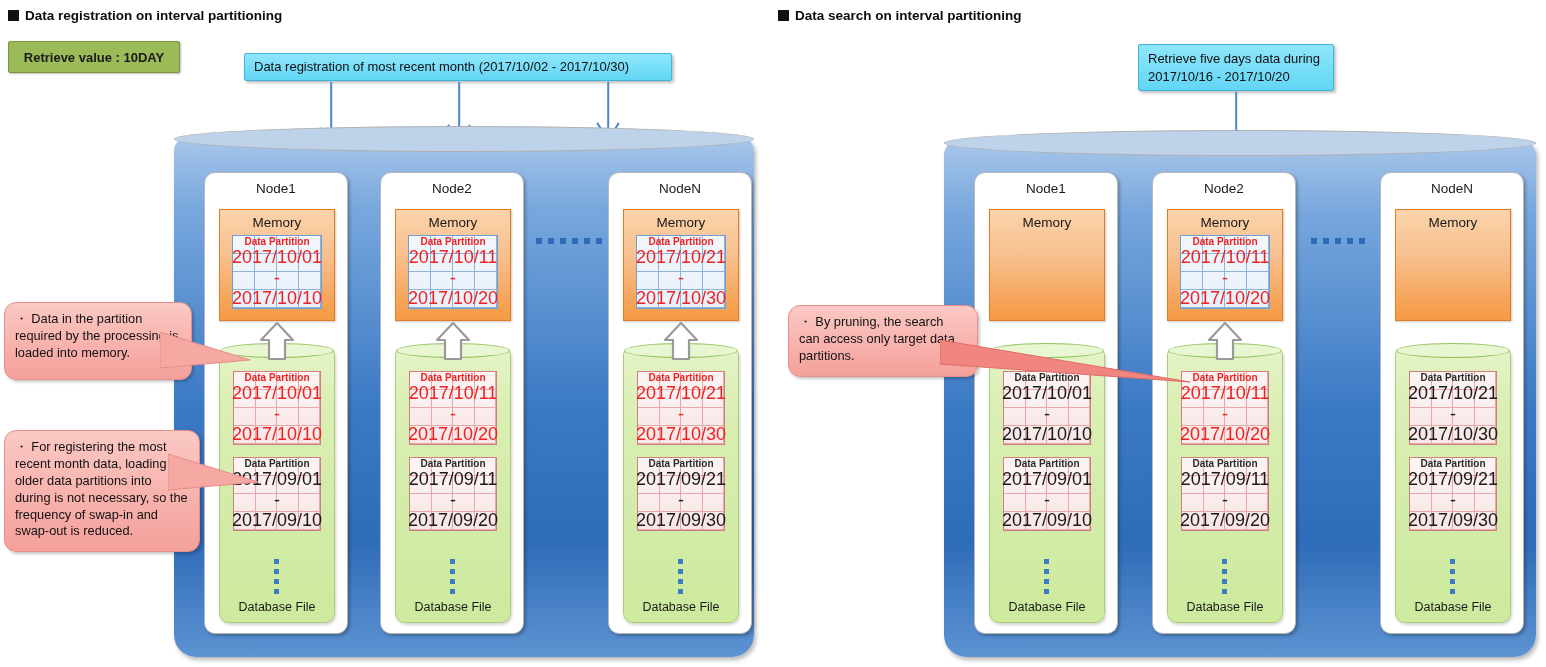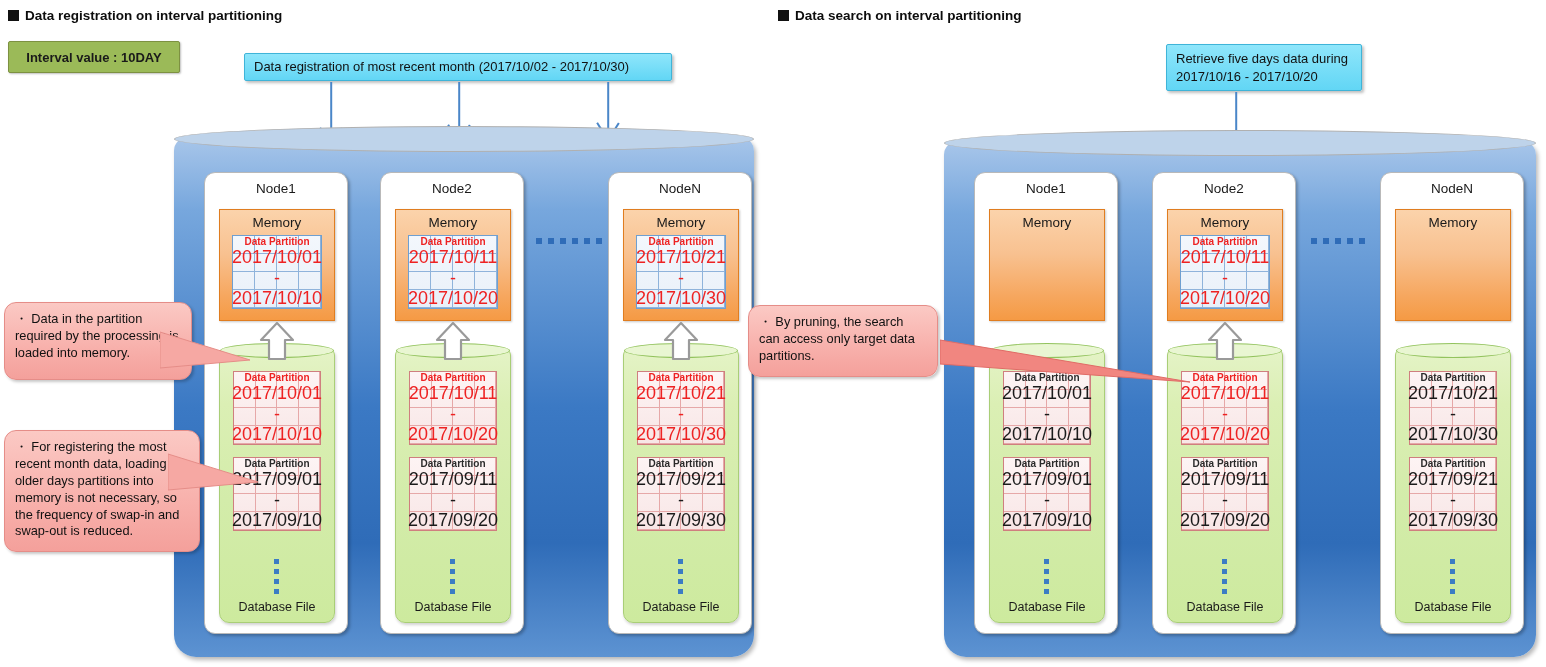--- a/index.html
+++ b/index.html
@@ -112,21 +112,21 @@
 </style>
 </head>
 <body>
 
 <div class="abs sec-head" style="left:8px;top:8px;">
   <span class="sq"></span>
   <span>Data registration on interval partitioning</span>
 </div>
 
 <div class="abs interval-chip" style="left:8px;top:41px;width:170px;height:30px;">
-  <span>Interval value : 10DAY</span>
+  <span>Retrieve value : 10DAY</span>
 </div>
 
 <div class="abs cyan-box" style="left:244px;top:53px;width:428px;height:28px;display:flex;align-items:center;">
   <span>Data registration of most recent month (2017/10/02 - 2017/10/30)</span>
 </div>
 
 <div class="thin-arrow abs" style="left:324px;top:82px;width:14px;height:55px;">
   <div class="stem"></div>
   <div class="head"></div>
 </div>
@@ -141,21 +141,21 @@
 
 <div class="abs cluster" style="left:174px;top:137px;width:580px;height:520px;">
   <div class="cluster-top"></div>
 </div>
 
 <div class="abs sec-head" style="left:778px;top:8px;">
   <span class="sq"></span>
   <span>Data search on interval partitioning</span>
 </div>
 
-<div class="abs cyan-box" style="left:1138px;top:44px;width:196px;height:47px;margin-left:28px;">
+<div class="abs cyan-box" style="left:1138px;top:44px;width:196px;height:47px;">
   <div>Retrieve five days data during</div>
   <div>2017/10/16  - 2017/10/20</div>
 </div>
 
 <div class="thin-arrow abs" style="left:1229px;top:92px;width:14px;height:48px;">
   <div class="stem"></div>
   <div class="head"></div>
 </div>
 
 <div class="abs cluster" style="left:944px;top:141px;width:592px;height:516px;">
@@ -690,24 +690,24 @@
 </div>
 
 <div class="callout abs" style="left:4px;top:302px;width:188px;height:78px;">
   <span>・ Data in the partition required by the processing is loaded into memory.</span>
 </div>
 <svg class="tail" style="left:160px;top:330px;width:90px;height:40px;" viewBox="0 0 90 40">
   <polygon points="0,2 90,30 0,38" fill="#f6a8a3" stroke="#e58d88" stroke-width="1"></polygon>
 </svg>
 
 <div class="callout abs" style="left:4px;top:430px;width:196px;height:122px;">
-  <span>・ For registering the most recent month data, loading older days partitions into memory is not necessary, so the frequency of swap-in and swap-out is reduced.</span>
+  <span>・ For registering the most recent month data, loading older data partitions into during is not necessary, so the frequency of swap-in and swap-out is reduced.</span>
 </div>
 <svg class="tail" style="left:168px;top:452px;width:90px;height:40px;" viewBox="0 0 90 40">
   <polygon points="0,2 90,30 0,38" fill="#f6a8a3" stroke="#e58d88" stroke-width="1"></polygon>
 </svg>
 
-<div class="callout abs" style="left:748px;top:305px;width:190px;height:72px;">
+<div class="callout abs" style="left:788px;top:305px;width:190px;height:72px;">
   <span>・ By pruning, the search can access only target data partitions.</span>
 </div>
 <svg class="tail" style="left:940px;top:338px;width:250px;height:50px;" viewBox="0 0 250 50">
   <polygon points="0,2 250,44 0,26" fill="#f18680" stroke="#e06b66" stroke-width="1"></polygon>
 </svg>
 
 </body></html>

